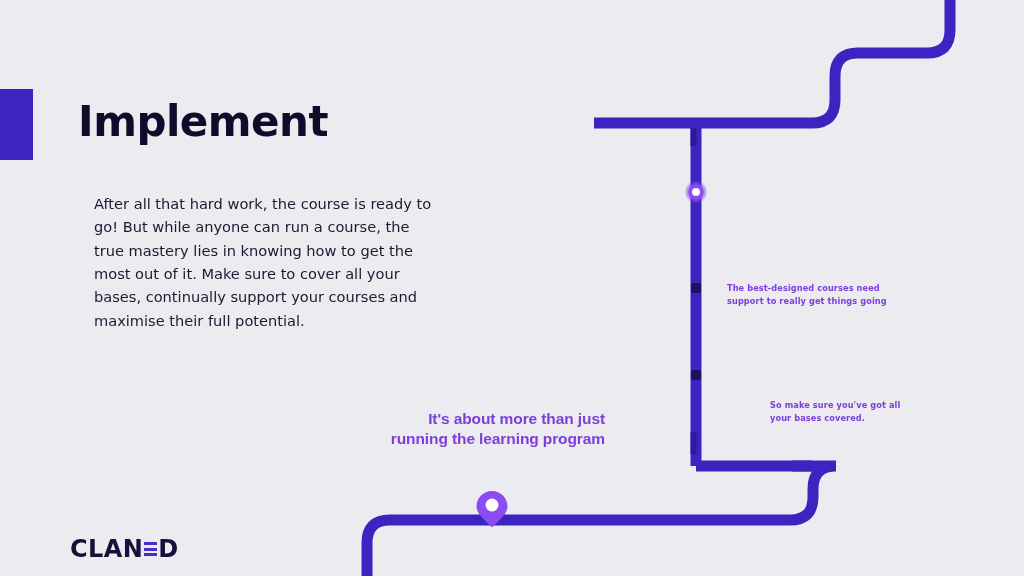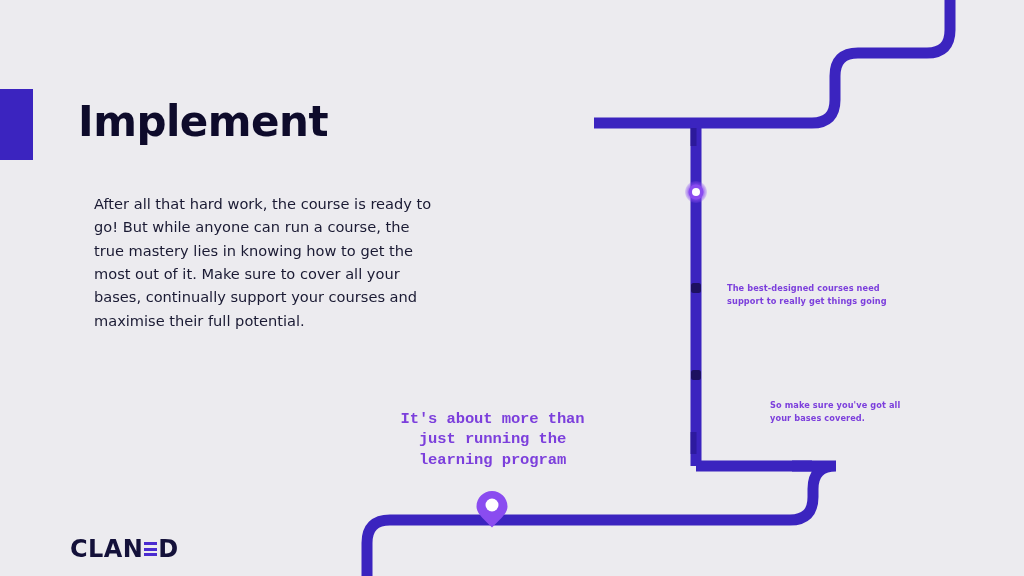--- a/index.html
+++ b/index.html
@@ -81,22 +81,22 @@
     line-height:1.6;
     letter-spacing:0.1px;
     white-space:pre-line;
   }
   .ann-1{left:727px;top:176px;width:170px;}
   .ann-2{left:727px;top:282px;width:175px;}
   .ann-3{left:770px;top:367px;width:150px;margin-top:32px;}
 
   .callout{
     position:absolute;left:380px;top:409px;width:225px;
-    text-align:center;
-    font-family:Liberation Mono, monospace;
+    text-align:right;
+    font-family:Liberation Sans, sans-serif;
     font-weight:bold;
     font-size:15.5px;
     line-height:1.32;
     color:#7c3fdc;
     letter-spacing:-0.1px;
   }
 </style>
 </head>
 <body>
 

